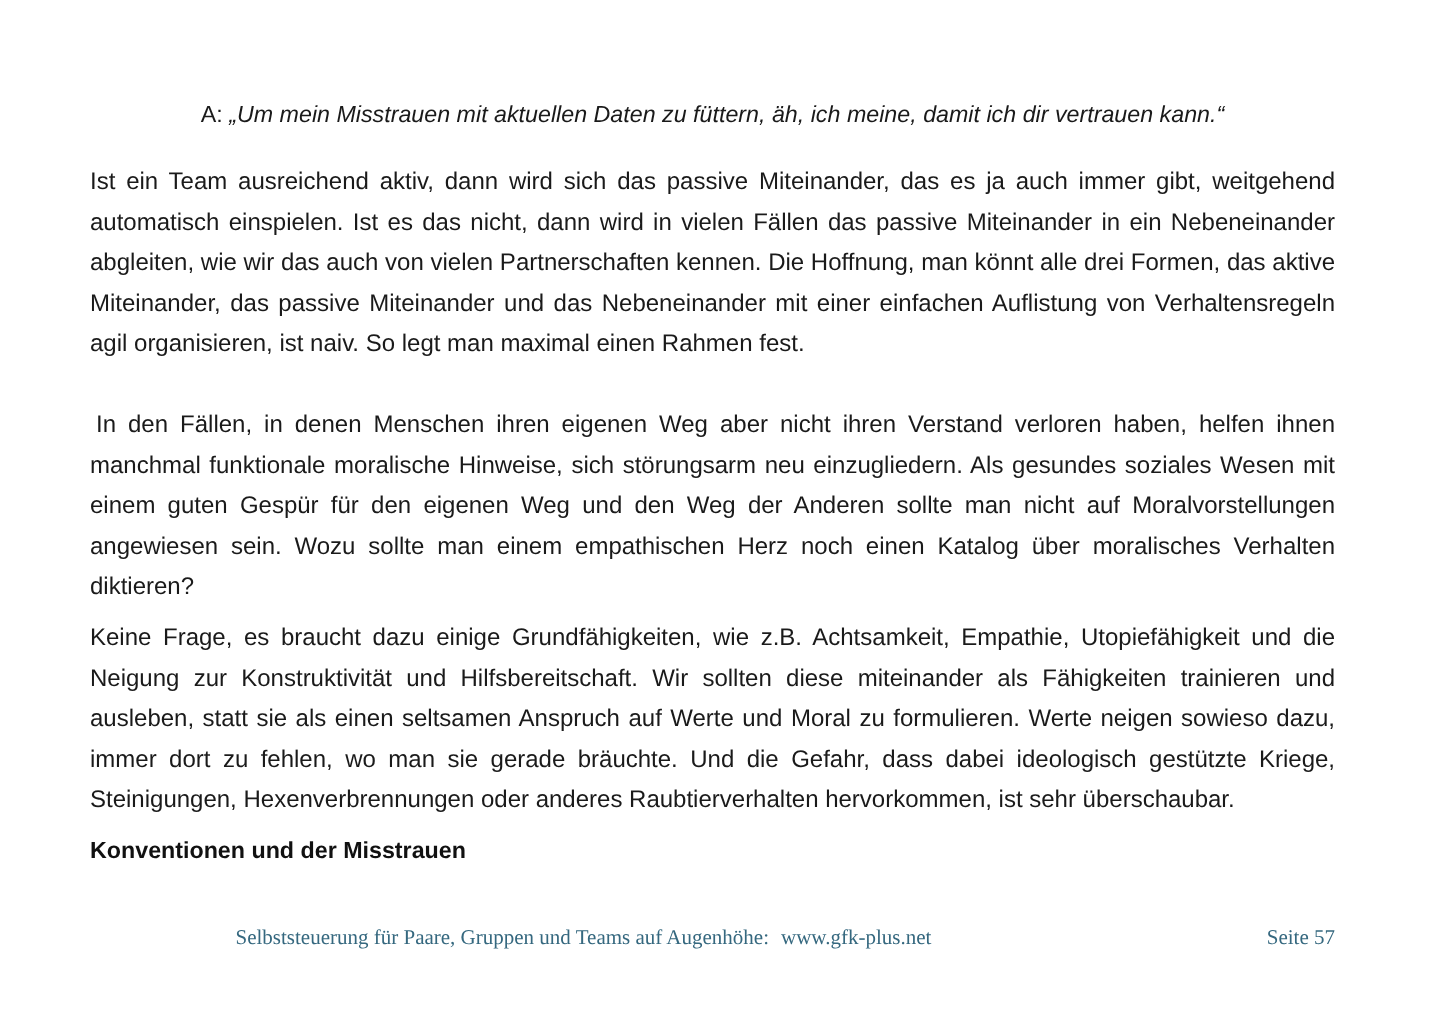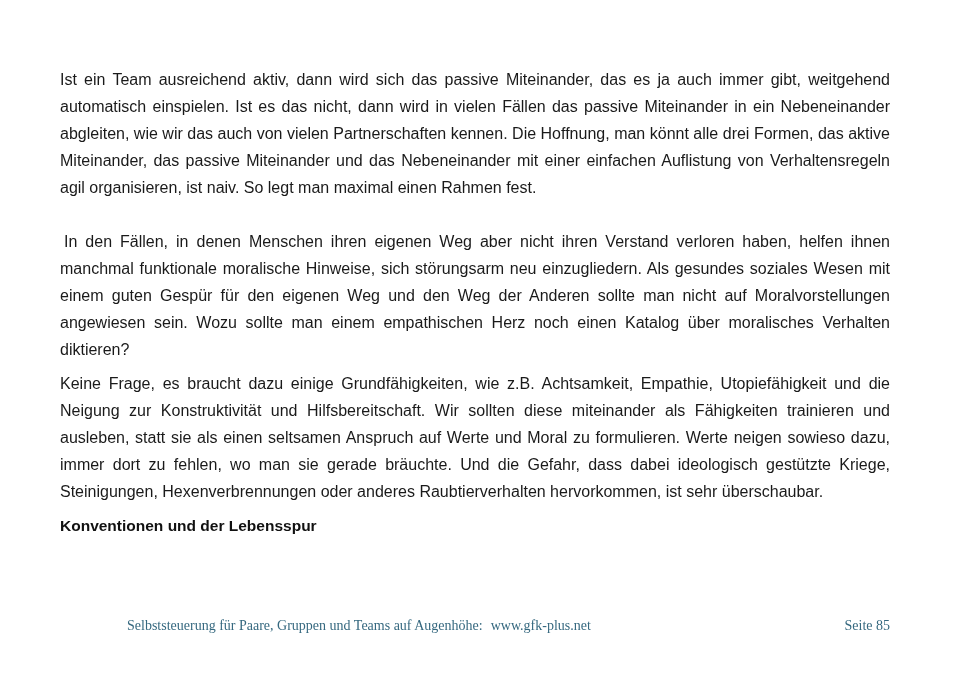--- a/index.html
+++ b/index.html
@@ -59,49 +59,53 @@
     width: 830px;
     display: flex;
     justify-content: space-between;
     align-items: baseline;
     font-family: "Liberation Serif", serif;
     font-size: 14px;
     line-height: 18px;
     color: #35687f;
   }
   .footer .footer-left {
-    margin-left: 67px;
+    margin-left: 97px;
     white-space: nowrap;
   }
   .footer .footer-url {
     margin-left: 8px;
     text-decoration: none;
     color: #35687f;
   }
   .footer .footer-page {
     white-space: nowrap;
   }
 </style>
 </head>
 <body>
 
 <div class="page">
   <div class="content">
 
+    <div class="quote-line">
+      <span class="speaker">A:</span>
+      <span class="qtext">„Um mein Misstrauen mit aktuellen Daten zu füttern, äh, ich meine, damit ich dir vertrauen kann.“</span>
+    </div>
 
     <p class="body-par">Ist ein Team ausreichend aktiv, dann wird sich das passive Miteinander, das es ja auch immer gibt, weitgehend automatisch einspielen. Ist es das nicht, dann wird in vielen Fällen das passive Miteinander in ein Nebeneinander abgleiten, wie wir das auch von vielen Partnerschaften kennen. Die Hoffnung, man könnt alle drei Formen, das aktive Miteinander, das passive Miteinander und das Nebeneinander mit einer einfachen Auflistung von Verhaltensregeln agil organisieren, ist naiv. So legt man maximal einen Rahmen fest.</p>
 
     <p class="body-par indent-sm">In den Fällen, in denen Menschen ihren eigenen Weg aber nicht ihren Verstand verloren haben, helfen ihnen manchmal funktionale moralische Hinweise, sich störungsarm neu einzugliedern. Als gesundes soziales Wesen mit einem guten Gespür für den eigenen Weg und den Weg der Anderen sollte man nicht auf Moralvorstellungen angewiesen sein. Wozu sollte man einem empathischen Herz noch einen Katalog über moralisches Verhalten diktieren?</p>
 
     <p class="body-par">Keine Frage, es braucht dazu einige Grundfähigkeiten, wie z.B. Achtsamkeit, Empathie, Utopiefähigkeit und die Neigung zur Konstruktivität und Hilfsbereitschaft. Wir sollten diese miteinander als Fähigkeiten trainieren und ausleben, statt sie als einen seltsamen Anspruch auf Werte und Moral zu formulieren. Werte neigen sowieso dazu, immer dort zu fehlen, wo man sie gerade bräuchte. Und die Gefahr, dass dabei ideologisch gestützte Kriege, Steinigungen, Hexenverbrennungen oder anderes Raubtierverhalten hervorkommen, ist sehr überschaubar.</p>
 
-    <h2 class="section-heading">Konventionen und der Lebensspur</h2>
+    <h2 class="section-heading">Konventionen und der Misstrauen</h2>
 
 
   </div>
 
   <div class="footer">
     <span class="footer-left">
       <span>Selbststeuerung für Paare, Gruppen und Teams auf Augenhöhe:</span><a class="footer-url" href="#">www.gfk-plus.net</a>
     </span>
-    <span class="footer-page">Seite 85</span>
+    <span class="footer-page">Seite 57</span>
   </div>
 </div>
 
 </body></html>

